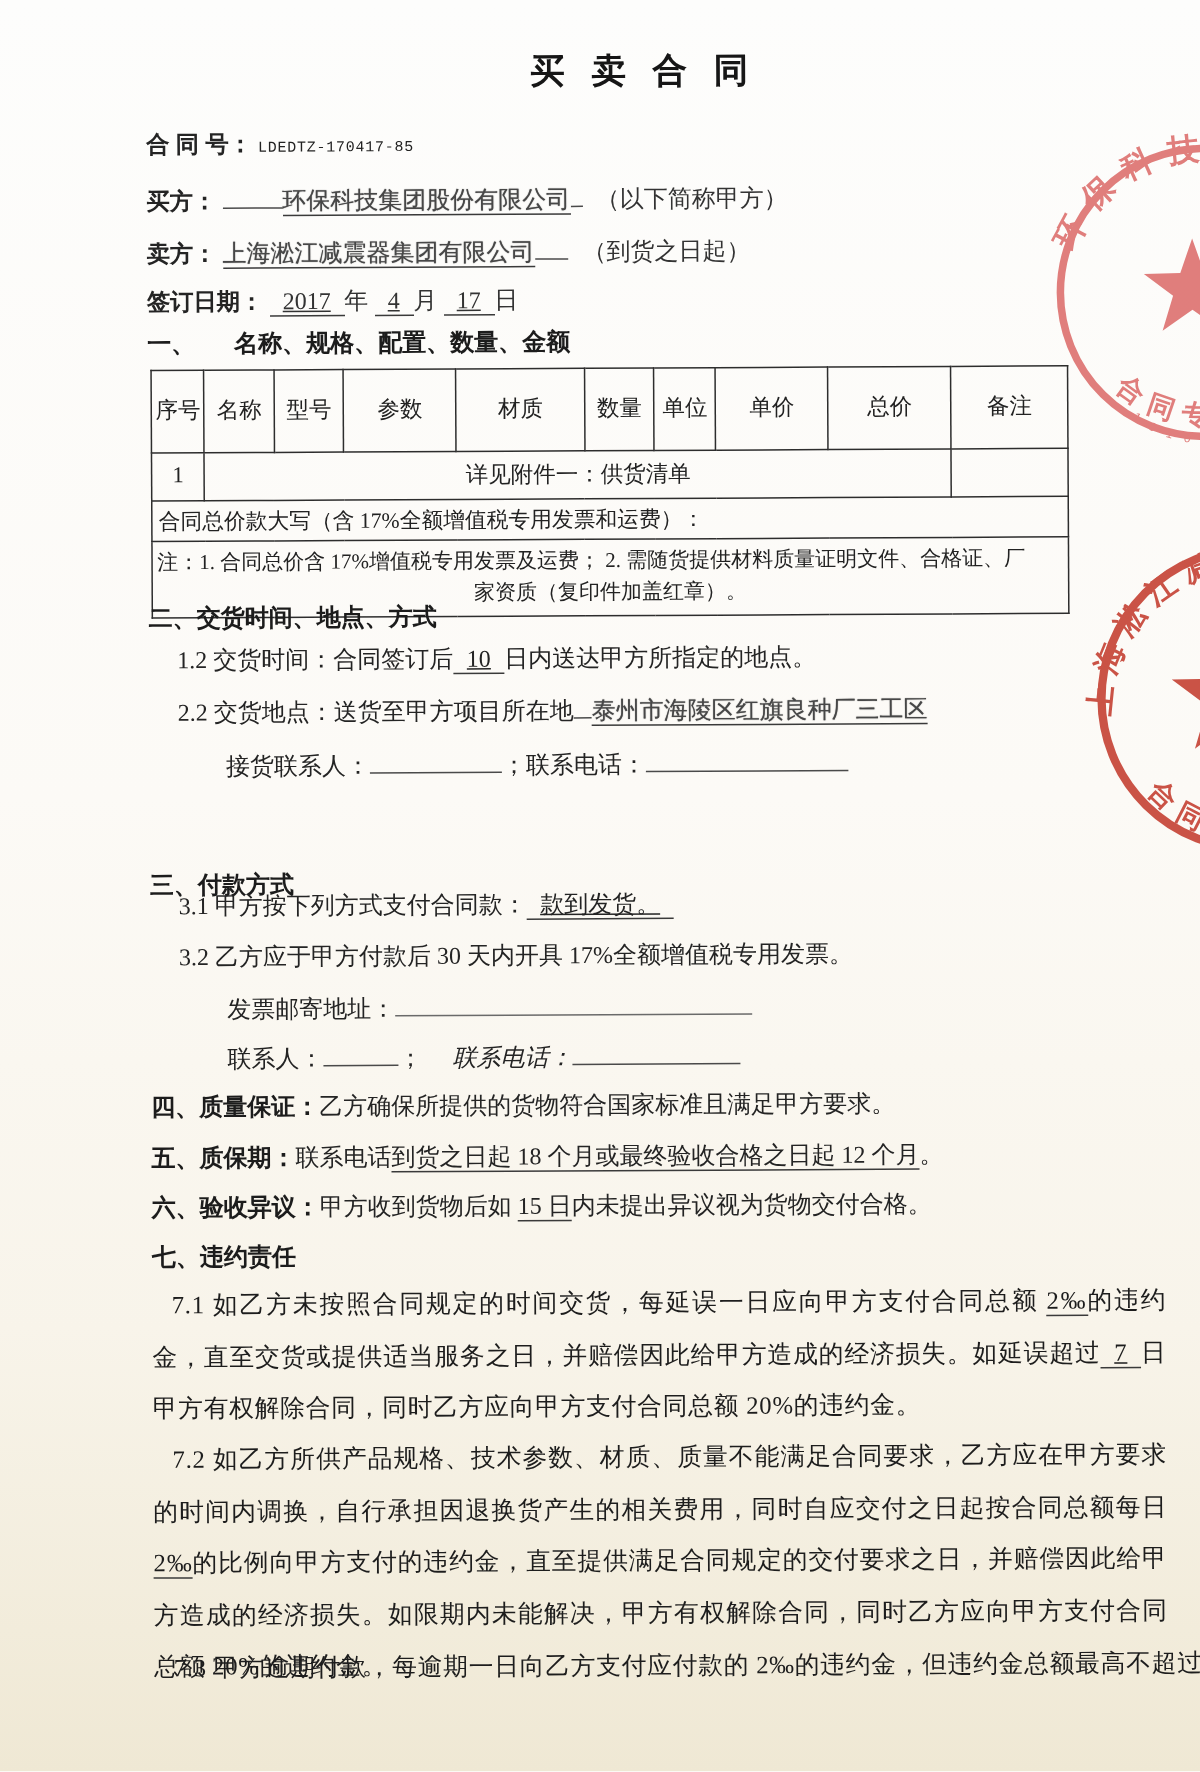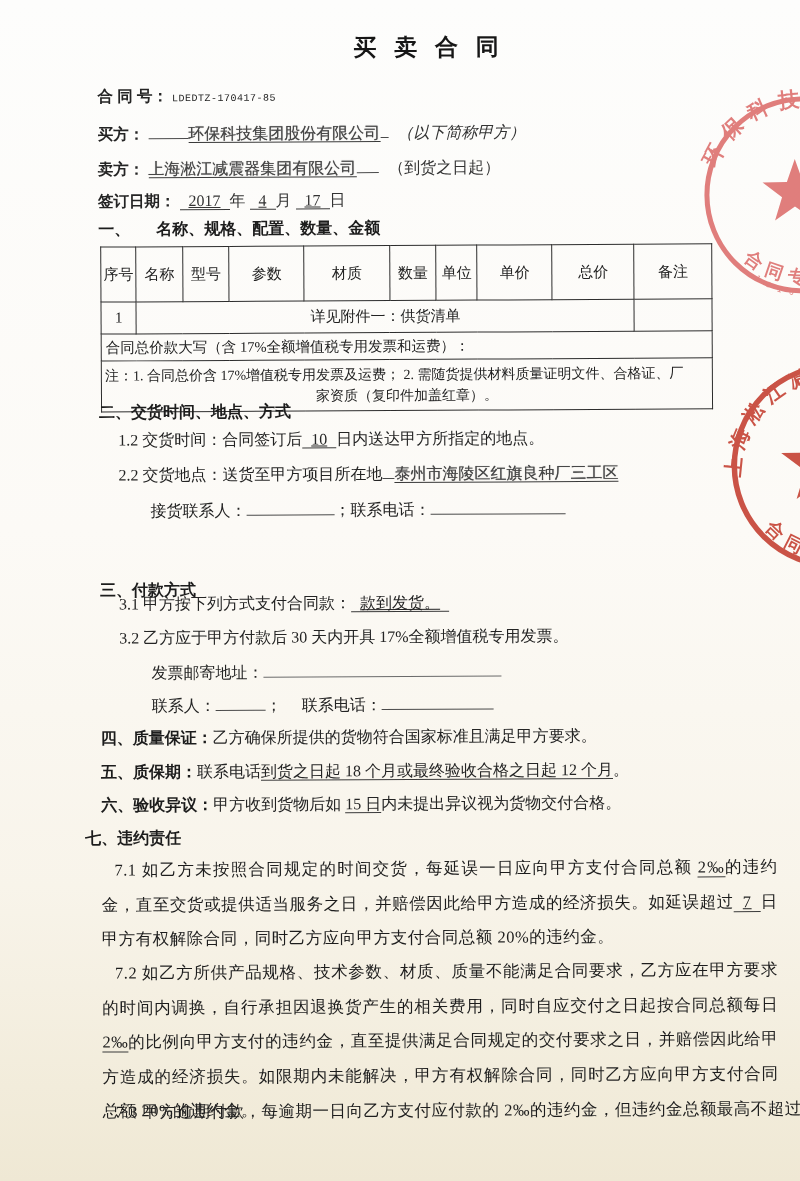--- a/index.html
+++ b/index.html
@@ -48,21 +48,21 @@
   <div class="abs doc-title">买 卖 合 同</div>
 
   <div class="abs" style="left:100px;top:85px;">
     <span class="lbl">合 同 号：</span>
     <span class="mono">LDEDTZ-170417-85</span>
   </div>
 
   <div class="abs" style="left:100px;top:122px;">
     <span class="lbl">买方：</span>
     <span class="blank" style="width:40px;"></span><span class="val u fuzzy">环保科技集团股份有限公司</span><span class="blank" style="width:8px;"></span>
-    <span class="val" style="margin-left:5px;font-style:italic;">（以下简称甲方）</span>
+    <span class="val" style="margin-left:5px;">（以下简称甲方）</span>
   </div>
 
   <div class="abs" style="left:100px;top:157px;">
     <span class="lbl">卖方：</span>
     <span class="val u fuzzy">上海淞江减震器集团有限公司</span><span class="blank" style="width:22px;"></span>
     <span class="val" style="margin-left:6px;">（到货之日起）</span>
   </div>
 
   <div class="abs" style="left:100px;top:190px;">
     <span class="lbl">签订日期：</span>
@@ -141,36 +141,36 @@
     <span>3.1 甲方按下列方式支付合同款：</span><span class="u pad">款到发货。</span>
   </div>
 
   <div class="abs body-line" style="left:119px;top:627px;">3.2 乙方应于甲方付款后 30 天内开具 17%全额增值税专用发票。</div>
 
   <div class="abs body-line" style="left:151px;top:661px;">
     <span>发票邮寄地址：</span><span class="blank" style="width:238px;border-bottom-color:#6a6a6a;"></span>
   </div>
 
   <div class="abs body-line" style="left:151px;top:694px;">
-    <span>联系人：</span><span class="blank" style="width:50px;"></span><span>；</span><span style="margin-left:20px;">联系电话：</span><span class="blank" style="width:112px;"></span>
+    <span>联系人：</span><span class="blank" style="width:50px;"></span><span>；</span><span style="margin-left:20px;font-style:italic;">联系电话：</span><span class="blank" style="width:112px;"></span>
   </div>
 
   <div class="abs body-line" style="left:100px;top:727px;">
     <span class="sec-h">四、质量保证：</span><span>乙方确保所提供的货物符合国家标准且满足甲方要求。</span>
   </div>
 
   <div class="abs body-line" style="left:100px;top:761px;">
     <span class="sec-h">五、质保期：</span><span>联系电话</span><span class="u">到货之日起 18 个月或最终验收合格之日起 12 个月</span><span>。</span>
   </div>
 
   <div class="abs body-line" style="left:100px;top:794px;">
     <span class="sec-h">六、验收异议：</span><span>甲方收到货物后如 </span><span class="u">15 日</span><span>内未提出异议视为货物交付合格。</span>
   </div>
 
-  <div class="abs sec-h" style="left:84px;top:827px;">七、违约责任</div>
+  <div class="abs sec-h" style="left:100px;top:827px;">七、违约责任</div>
 
   <div class="para" style="left:100px;top:852px;">
     <span>7.1 如乙方未按照合同规定的时间交货，每延误一日应向甲方支付合同总额 </span><span class="u">2‰</span><span>的违约金，直至交货或提供适当服务之日，并赔偿因此给甲方造成的经济损失。如延误超过</span><span class="u pad">7</span><span>日甲方有权解除合同，同时乙方应向甲方支付合同总额 20%的违约金。</span>
   </div>
 
   <div class="para" style="left:100px;top:955px;">
     <span>7.2 如乙方所供产品规格、技术参数、材质、质量不能满足合同要求，乙方应在甲方要求的时间内调换，自行承担因退换货产生的相关费用，同时自应交付之日起按合同总额每日 </span><span class="u">2‰</span><span>的比例向甲方支付的违约金，直至提供满足合同规定的交付要求之日，并赔偿因此给甲方造成的经济损失。如限期内未能解决，甲方有权解除合同，同时乙方应向甲方支付合同总额 20%的违约金。</span>
   </div>
 
   <div class="para p3line" style="left:100px;top:1094px;">7.3 甲方逾期付款，每逾期一日向乙方支付应付款的 2‰的违约金，但违约金总额最高不超过应</div>

